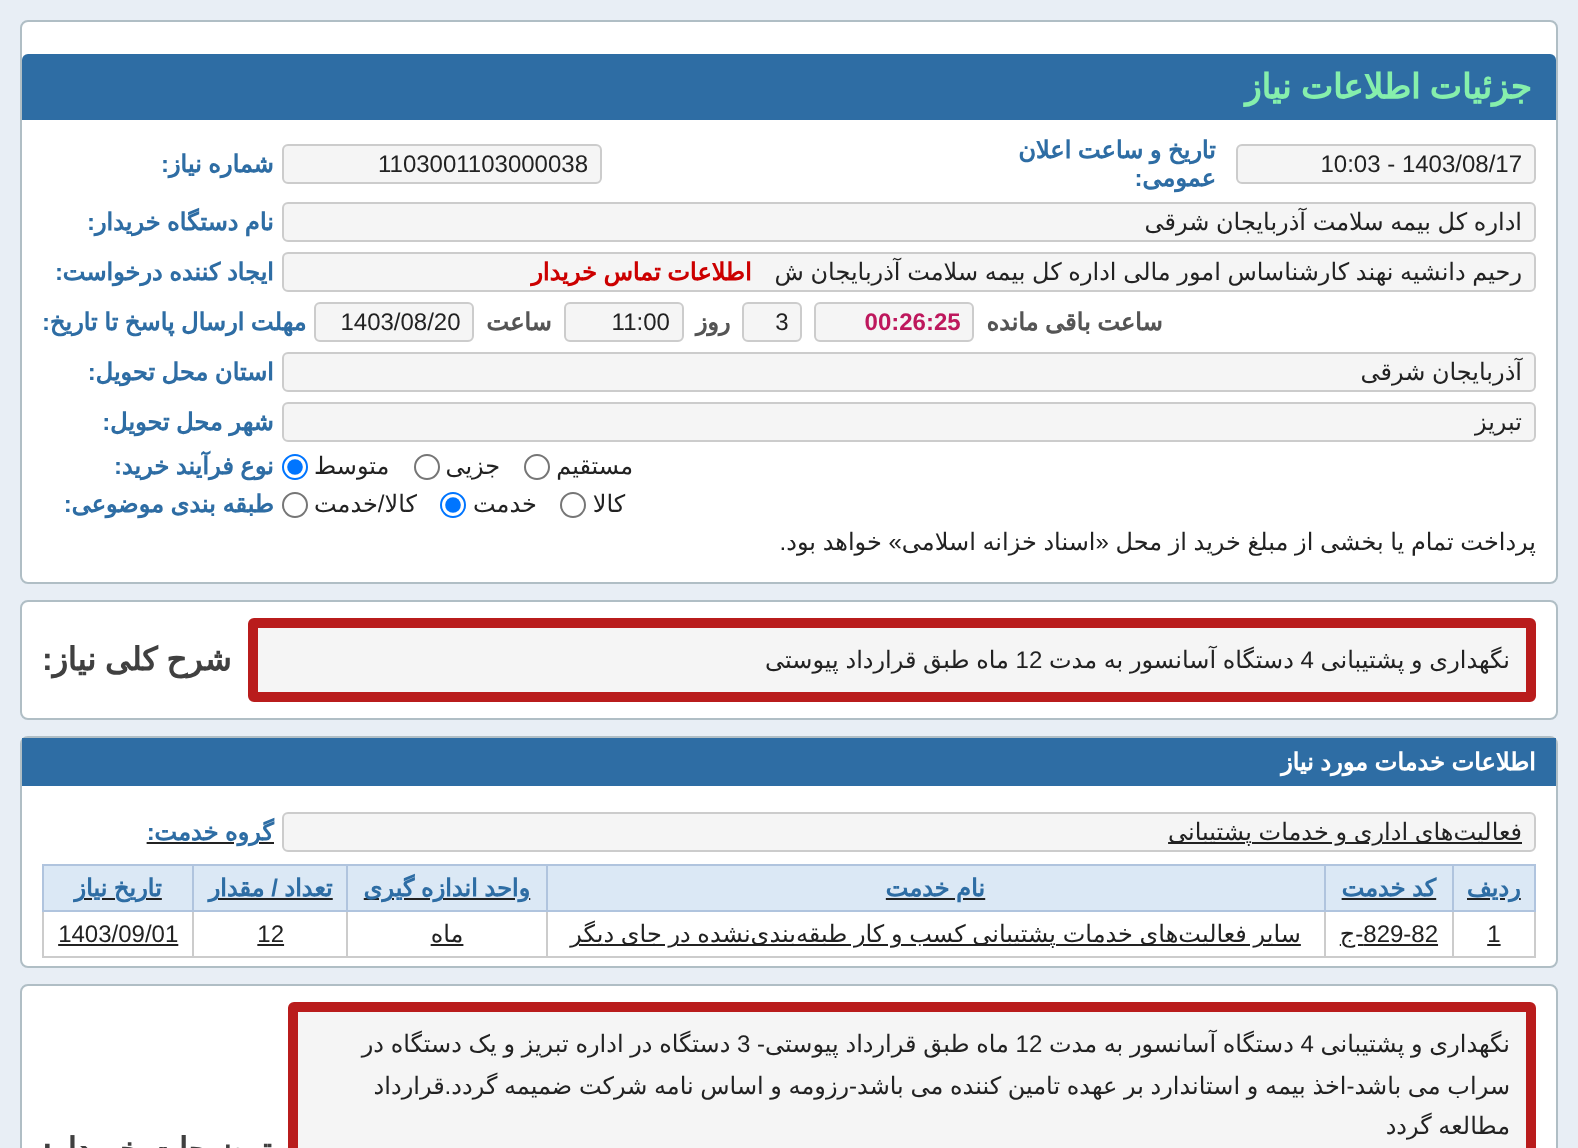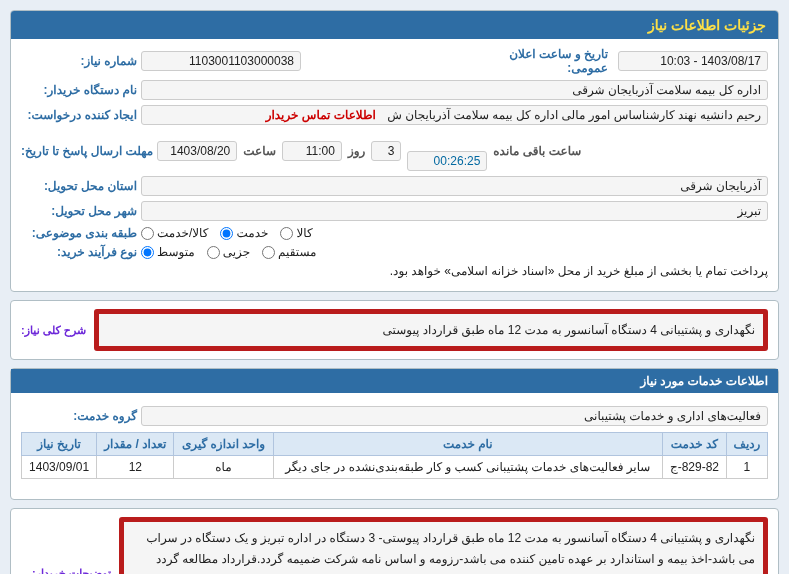--- a/index.html
+++ b/index.html
@@ -17,26 +17,27 @@
       padding: 10px;
     }
     .card {
       background: #fff;
       border: 1px solid #b0bec5;
       border-radius: 4px;
       margin-bottom: 8px;
     }
     .card-header {
       background: #2e6da4;
-      color: #fde047;
+      color: #86efac;
       padding: 6px 12px;
-      font-size: 14px;
+      font-size: 17px;
       font-weight: bold;
       border-radius: 3px 3px 0 0;
       text-align: right;
+      margin-top: 16px;
     }
     .card-body {
       padding: 8px 10px;
     }
     .info-row {
       display: flex;
       align-items: center;
       margin-bottom: 5px;
       flex-direction: row-reverse;
     }
@@ -137,28 +138,27 @@
     .btn-print {
       background: #5b9bd5;
       color: #fff;
     }
     .btn-back {
       background: #e8f0f8;
       color: #333;
       border: 1px solid #b0bec5;
     }
     .section-title {
-      color: #6d28d9;
-      font-weight: bold;
-      font-size: 11px;
+      color: #404040;
+      font-weight: bold;
+      font-size: 16px;
     }
     .highlight-red {
-      color: #0369a1;
-      font-weight: normal;
-      margin-top: 21px;
+      color: #be185d;
+      font-weight: bold;
     }
     .contact-info {
       color: #cc0000;
       font-weight: bold;
     }
   </style>
 </head>
 <body>
 
 <div class="page-container">
@@ -207,72 +207,72 @@
         <span class="info-label">استان محل تحویل:</span>
         <span class="info-value info-value-wide">آذربایجان شرقی</span>
       </div>
 
       <div class="info-row">
         <span class="info-label">شهر محل تحویل:</span>
         <span class="info-value info-value-wide">تبریز</span>
       </div>
 
       <div class="info-row">
+        <span class="info-label">نوع فرآیند خرید:</span>
+        <div class="radio-group">
+          <div class="radio-item">
+            <label>متوسط</label>
+            <input type="radio" name="nooe" value="motavaset" checked="" style="">
+          </div>
+          <div class="radio-item">
+            <label>جزیی</label>
+            <input type="radio" name="nooe" value="jozyi" style="">
+          </div>
+          <div class="radio-item">
+            <label>مستقیم</label>
+            <input type="radio" name="nooe" value="mostaghim" style="">
+          </div>
+        </div>
+      </div>
+
+      <div class="info-row">
         <span class="info-label">طبقه بندی موضوعی:</span>
         <div class="radio-group">
           <div class="radio-item">
             <label>کالا/خدمت</label>
             <input type="radio" name="tabaqe" value="kala_khadamat" style="">
           </div>
           <div class="radio-item">
             <label>خدمت</label>
             <input type="radio" name="tabaqe" value="khadamat" checked="" style="">
           </div>
           <div class="radio-item">
             <label>کالا</label>
             <input type="radio" name="tabaqe" value="kala" style="">
-          </div>
-        </div>
-      </div>
-
-      <div class="info-row">
-        <span class="info-label">نوع فرآیند خرید:</span>
-        <div class="radio-group">
-          <div class="radio-item">
-            <label>متوسط</label>
-            <input type="radio" name="nooe" value="motavaset" checked="" style="">
-          </div>
-          <div class="radio-item">
-            <label>جزیی</label>
-            <input type="radio" name="nooe" value="jozyi" style="">
-          </div>
-          <div class="radio-item">
-            <label>مستقیم</label>
-            <input type="radio" name="nooe" value="mostaghim" style="">
           </div>
         </div>
       </div>
 
       <div class="info-row">
         <span style="flex:1;">پرداخت تمام یا بخشی از مبلغ خرید از محل «اسناد خزانه اسلامی» خواهد بود.</span>
       </div>
 
     </div>
   </div>
 
   <div class="card">
     <div class="card-body" style="display:flex;align-items:center;flex-direction:row-reverse;gap:8px;">
       <span class="section-title">شرح کلی نیاز:</span>
       <span class="description-box" style="flex:1;min-height:30px;">نگهداری و پشتیبانی 4 دستگاه آسانسور به مدت 12 ماه طبق قرارداد پیوستی</span>
     </div>
   </div>
 
   <div class="card">
     <div class="section-header">اطلاعات خدمات مورد نیاز</div>
-    <div class="card-body" style="padding-bottom:20px;">
+    <div class="card-body" style="padding-bottom:4px;text-decoration:underline;">
 
       <div class="info-row" style="margin-bottom:6px;">
         <span class="info-label">گروه خدمت:</span>
         <span class="info-value info-value-wide">فعالیت‌های اداری و خدمات پشتیبانی</span>
       </div>
 
       <table>
         <thead>
           <tr>
             <th>ردیف</th>

